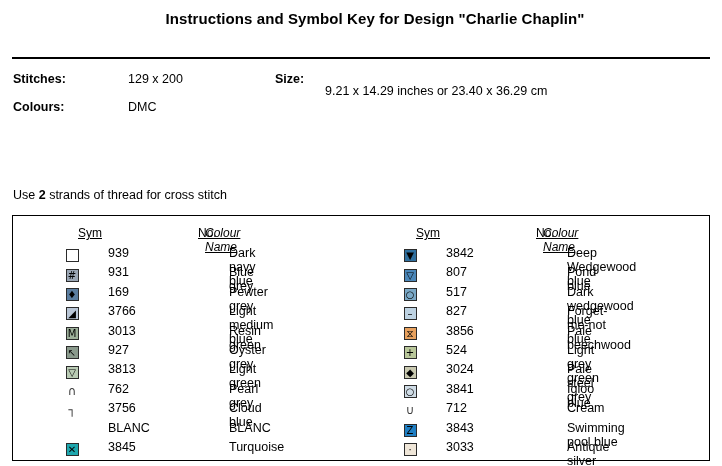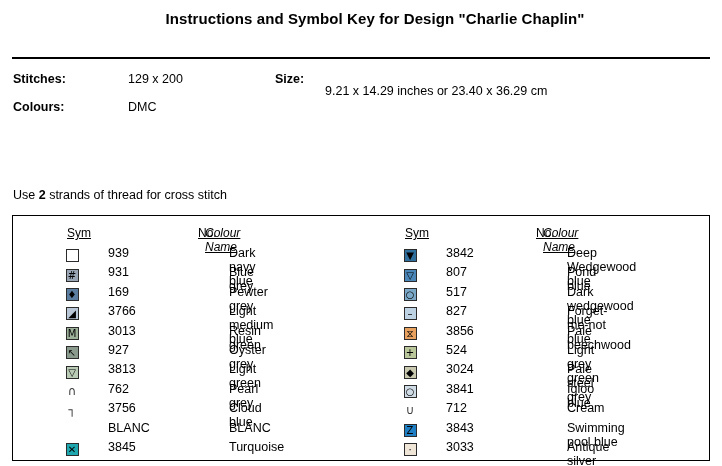--- a/index.html
+++ b/index.html
@@ -98,21 +98,21 @@
 
   .hdr {
     position: relative;
     height: 20px;
   }
   .hdr span {
     position: absolute;
     text-decoration: underline;
     font-size: 12px;
   }
-  .h-sym  { left: 44px; }
+  .h-sym  { left: 55px; }
   .h-no   { left: 175px; }
   .h-name { left: 182px; font-style: italic; }
 
   .row {
     position: relative;
     height: 19.4px;
   }
   .sym-cell {
     position: absolute;
     left: 38px;

